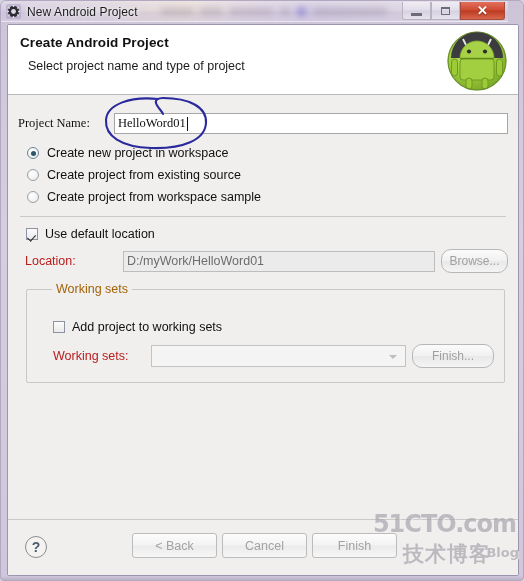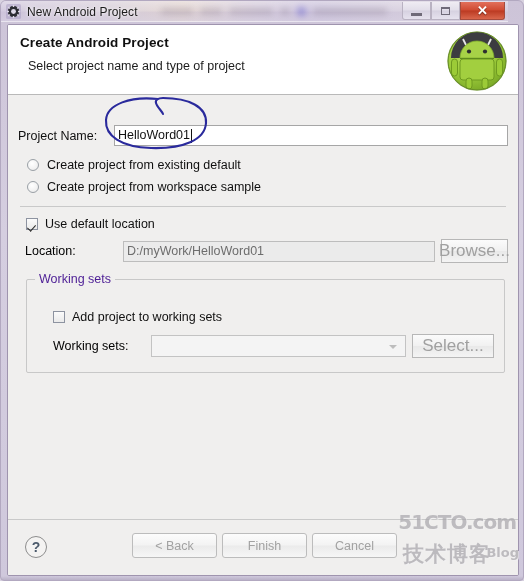--- a/index.html
+++ b/index.html
@@ -147,23 +147,23 @@
   
   #form {
     position: relative;
     padding: 14px 10px 0 10px;
     height: 424px;
   }
 
   .row { display: flex; align-items: center; }
 
   .lbl { font-size: 12.5px; color: #101010; }
-  .lbl.dim { color: #000000; }
-
-  #proj-row { margin-top: 16px; }
+  .lbl.dim { color: #b91c1c; }
+
+  #proj-row { margin-top: 4px; font-family: Liberation Serif, serif; }
   #proj-name-label { width: 96px; flex: 0 0 auto; }
 
   .txtfield {
     height: 21px;
     background: #ffffff;
     border: 1px solid #a6a6a6;
     font-size: 12.5px;
     color: #111;
     padding: 0 3px;
     line-height: 19px;
@@ -233,44 +233,44 @@
   #usedefault-row { margin-top: 10px; margin-left: 8px; }
 
   #location-row { margin-top: 8px; margin-left: 7px; }
   #location-label { width: 98px; flex: 0 0 auto; }
   #location-field { flex: 1 1 auto; }
 
   .btn {
     height: 24px;
     min-width: 64px;
     border: 1px solid #b7b7b7;
-    border-radius: 0;
+    border-radius: 10px;
     background: linear-gradient(180deg,#fbfbfb 0%, #f1f1f1 48%, #e9e9e9 52%, #f4f4f4 100%);
-    font-size: 17px;
+    font-size: 12px;
     color: #a0a0a0;
     display: flex; align-items: center; justify-content: center;
     flex: 0 0 auto;
   }
   #browse-btn { margin-left: 6px; width: 67px; }
 
   
   #working-sets-group {
     position: relative;
     margin: 16px 3px 0 8px;
     border: 1px solid #c8c8c8;
     border-radius: 2px;
     padding: 14px 10px 14px 10px;
   }
   #working-sets-legend {
     position: absolute;
-    top: -8px; left: 8px;
+    top: -8px; left: 25px;
     background: #f0efee;
     padding: 0 4px;
     font-size: 12.5px;
-    color: #4c1d95;
+    color: #a16207;
   }
   #addproj-row { margin-left: 16px; margin-top: 16px; }
   #ws-row { margin-top: 10px; margin-left: 16px; }
   #ws-label { width: 98px; flex: 0 0 auto; }
   #ws-combo {
     flex: 1 1 auto;
     height: 22px;
     background: #f4f4f4;
     border: 1px solid #c3c3c3;
     position: relative;
@@ -343,21 +343,21 @@
     right: 2px; bottom: 8px;
     width: 152px; height: 62px;
     z-index: 55;
     pointer-events: none;
     opacity: .72;
   }
   #wm-51cto {
     position: absolute;
     right: 5px; top: 0;
     font-family: "DejaVu Sans", sans-serif;
-    font-size: 20px;
+    font-size: 24px;
     font-weight: bold;
     letter-spacing: -1px;
     color: #aaa8ad;
     text-shadow: 1px 1px 0 #f2f1f3;
   }
   #wm-cn {
     position: absolute;
     right: 30px; top: 30px;
     font-family: "DejaVu Sans", sans-serif;
     font-size: 21px;
@@ -480,22 +480,26 @@
       <div class="row" id="proj-row">
         <span class="lbl" id="proj-name-label">Project Name:</span>
         <div class="txtfield" id="proj-name-input" title="">
           <span>HelloWord01</span>
             <span id="caret"></span>
         </div>
       </div>
 
       <div id="radio-group">
         <div class="radio-row">
+          <span class="radio on"></span>
+          <span class="lbl">Create new project in workspace</span>
+        </div>
+        <div class="radio-row">
           <span class="radio"></span>
-          <span class="lbl">Create project from existing default</span>
+          <span class="lbl">Create project from existing source</span>
         </div>
         <div class="radio-row">
           <span class="radio"></span>
           <span class="lbl">Create project from workspace sample</span>
         </div>
       </div>
 
       <hr class="sep">
 
       <div class="row" id="usedefault-row">
@@ -518,31 +522,31 @@
           <span class="cbox"></span>
           <span class="lbl">Add project to working sets</span>
         </div>
 
         <div class="row" id="ws-row">
           <span class="lbl dim" id="ws-label">Working sets:</span>
           <div id="ws-combo">
             <span style="font-size:12.5px;color:#6d6d6d;padding-left:4px;line-height:20px;display:block"></span>
             <span class="arrow"></span>
           </div>
-          <div class="btn" id="select-btn">Select...</div>
+          <div class="btn" id="select-btn">Finish...</div>
         </div>
       </div>
     </div>
 
     <div id="footer">
       <div id="help-icon">?</div>
       <div id="footer-buttons">
         <div class="fbtn">&lt; Back</div>
+        <div class="fbtn">Cancel</div>
         <div class="fbtn">Finish</div>
-        <div class="fbtn">Cancel</div>
       </div>
     </div>
   </div>
 
   <span id="annotation">
     <svg width="120" height="62" viewBox="0 0 120 62">
       <path d="M57 6 C30 3, 6 11, 5 27 C4 43, 20 54, 50 55 C82 56, 104 47, 105 30
                C106 14, 88 5, 62 5 C57 5, 54 7, 55 10 C56 14, 61 18, 62 21" fill="none" stroke="#2a2a9c" stroke-width="2.1" stroke-linecap="round"></path>
     </svg>
   </span>

